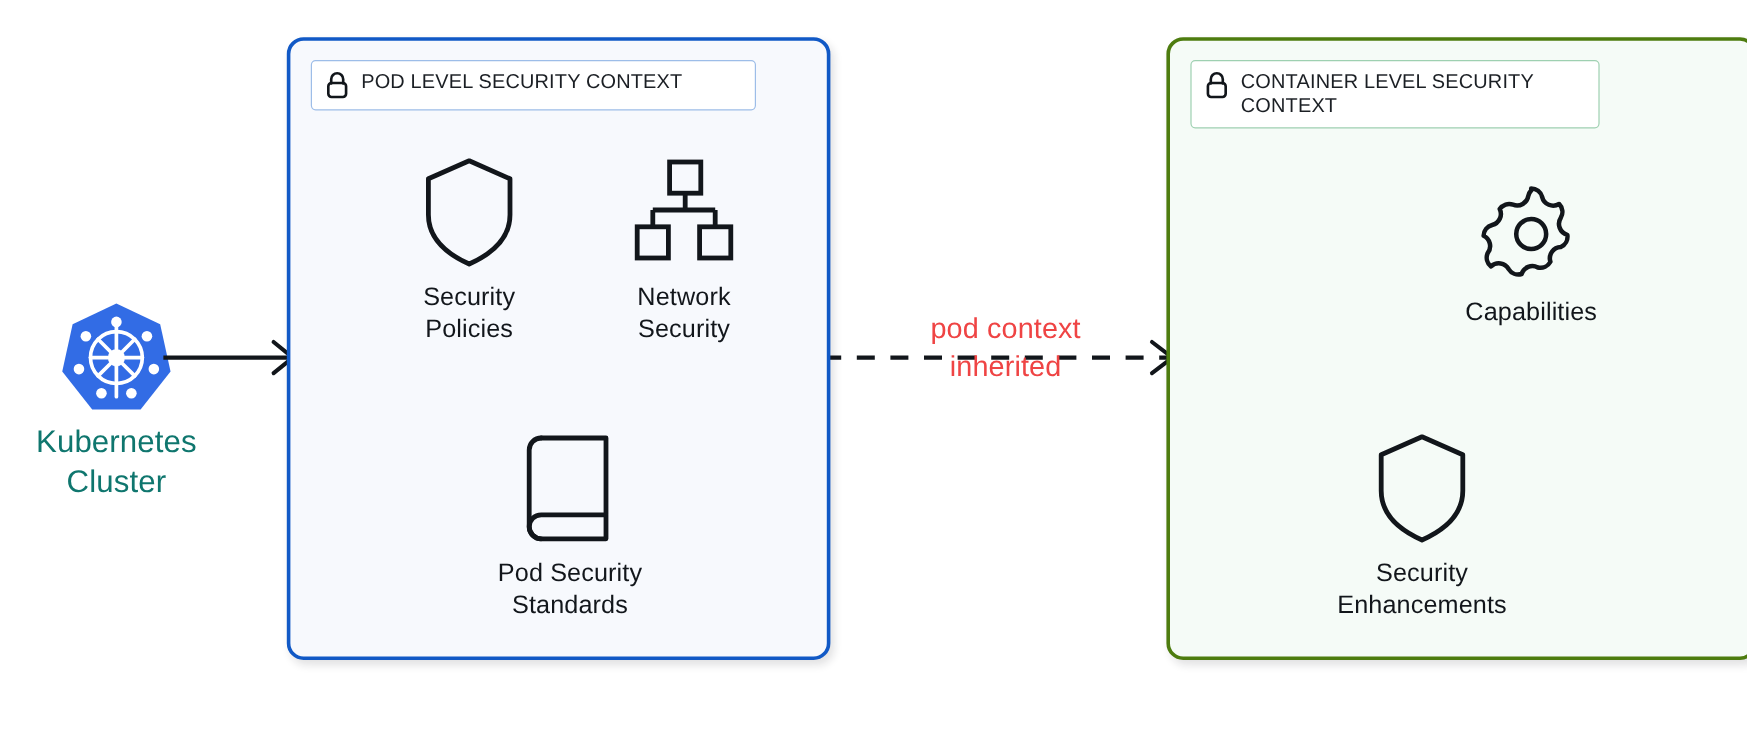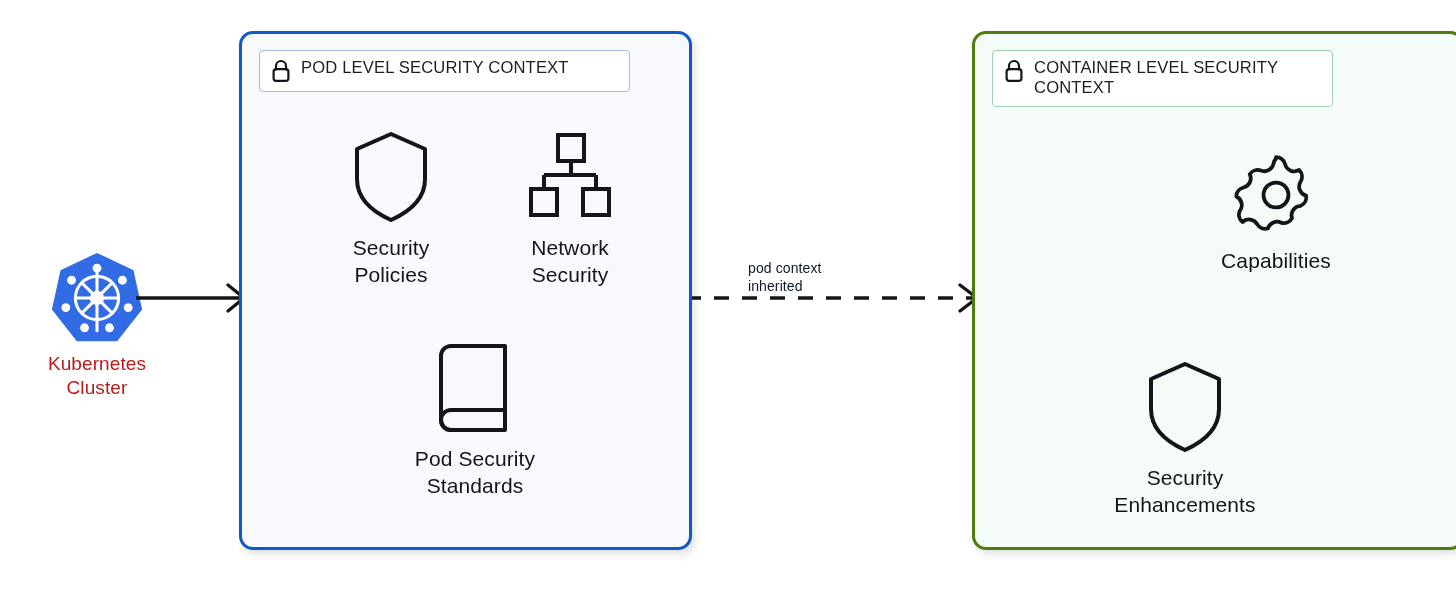--- a/index.html
+++ b/index.html
@@ -31,24 +31,24 @@
     text-align: center;
   }
   .k8s-logo {
     width: 96px;
     height: 96px;
     margin: 0 auto;
     display: block;
   }
   .k8s-label {
     margin-top: 6px;
-    font-size: 19px;
+    font-size: 26px;
     line-height: 1.28;
     letter-spacing: 0.1px;
-    color: #b91c1c;
+    color: #0f766e;
     white-space: pre-line;
   }
 
   
   .panel {
     position: absolute;
     border-radius: 14px;
     box-sizing: border-box;
     box-shadow: 3px 4px 7px rgba(20,24,31,0.13);
   }
@@ -120,21 +120,21 @@
     font-size: 21px;
     line-height: 1.3;
     letter-spacing: 0.1px;
     color: #12161b;
     white-space: pre-line;
   }
 
   
   .feat-security-policies { left: 58px;  top: 95px;  width: 182px; }
   .feat-network-policies  { left: 237px; top: 95px;  width: 182px; }
-  .feat-pod-standards     { left: 128px; top: 306px; width: 210px; }
+  .feat-pod-standards     { left: 128px; top: 325px; width: 210px; }
 
   
   .feat-user-ids          { left: 30px;  top: 118px; width: 180px; }
   .feat-capabilities      { left: 208px; top: 118px; width: 186px; }
   .feat-security-enh      { left: 105px; top: 325px; width: 210px; }
 
   
   .connector {
     position: absolute;
   }
@@ -148,24 +148,25 @@
     left: 686px;
     top: 272px;
     width: 296px;
     height: 52px;
   }
   .conn-label {
     position: absolute;
     left: 748px;
     top: 259px;
     width: 180px;
-    font-size: 14px;
+    text-align: center;
+    font-size: 24px;
     line-height: 1.3;
     letter-spacing: 0.1px;
-    color: #0f172a;
+    color: #ef4444;
     white-space: pre-line;
     background: transparent;
   }
 </style>
 </head>
 <body>
 
 <div class="canvas">
 
   <div class="k8s-node">

